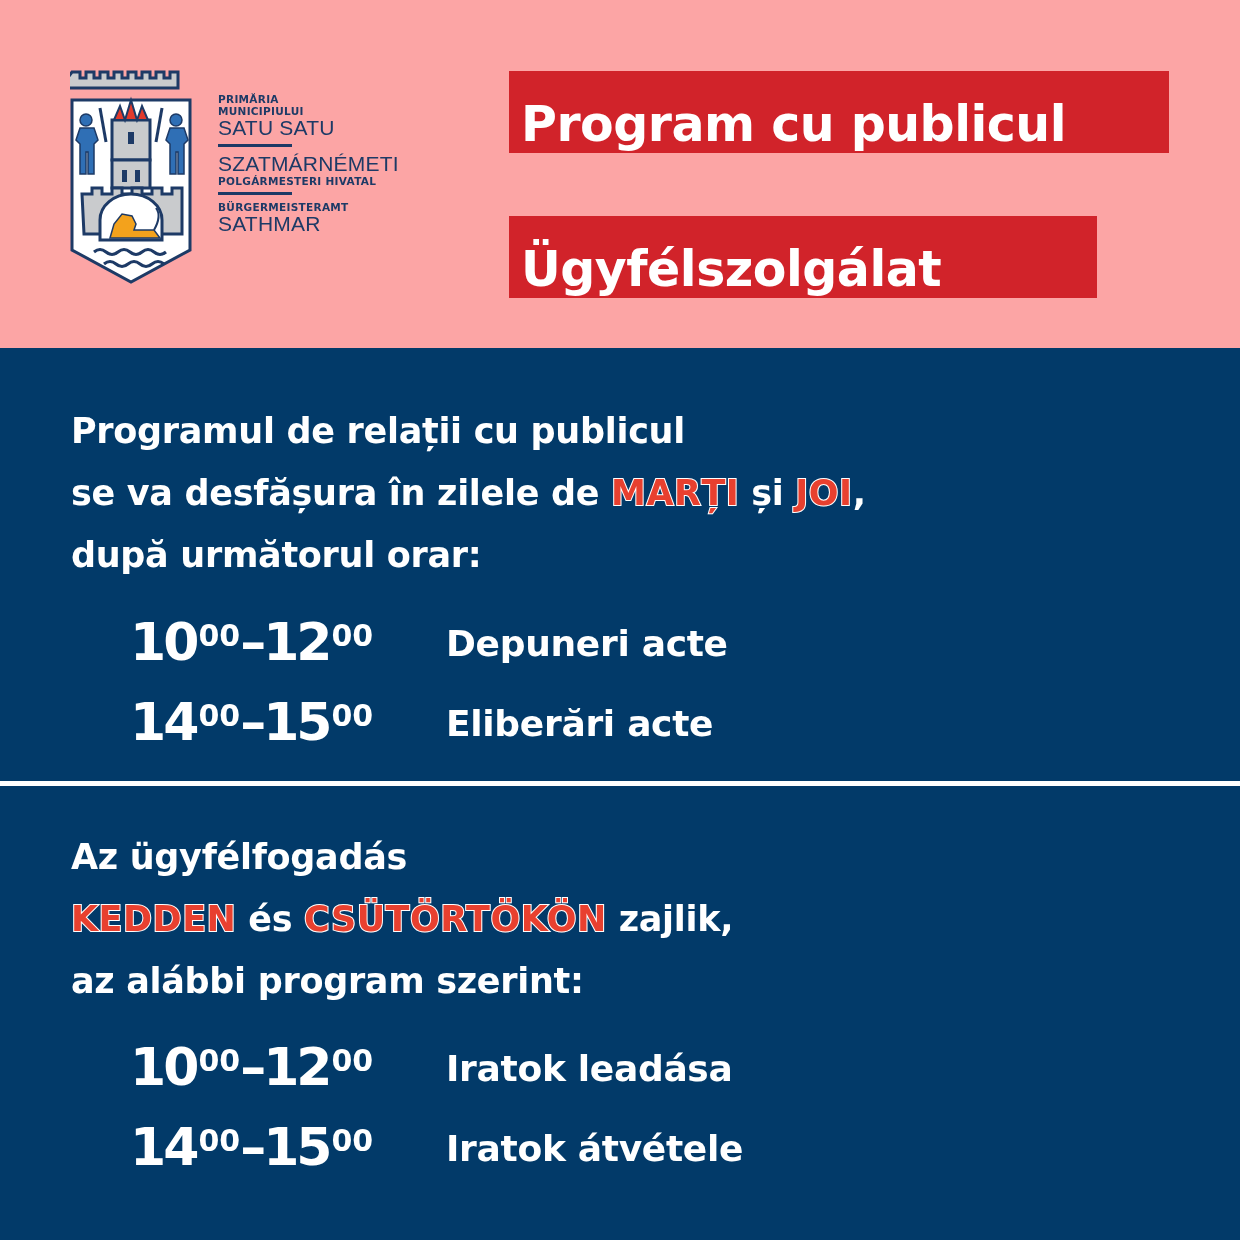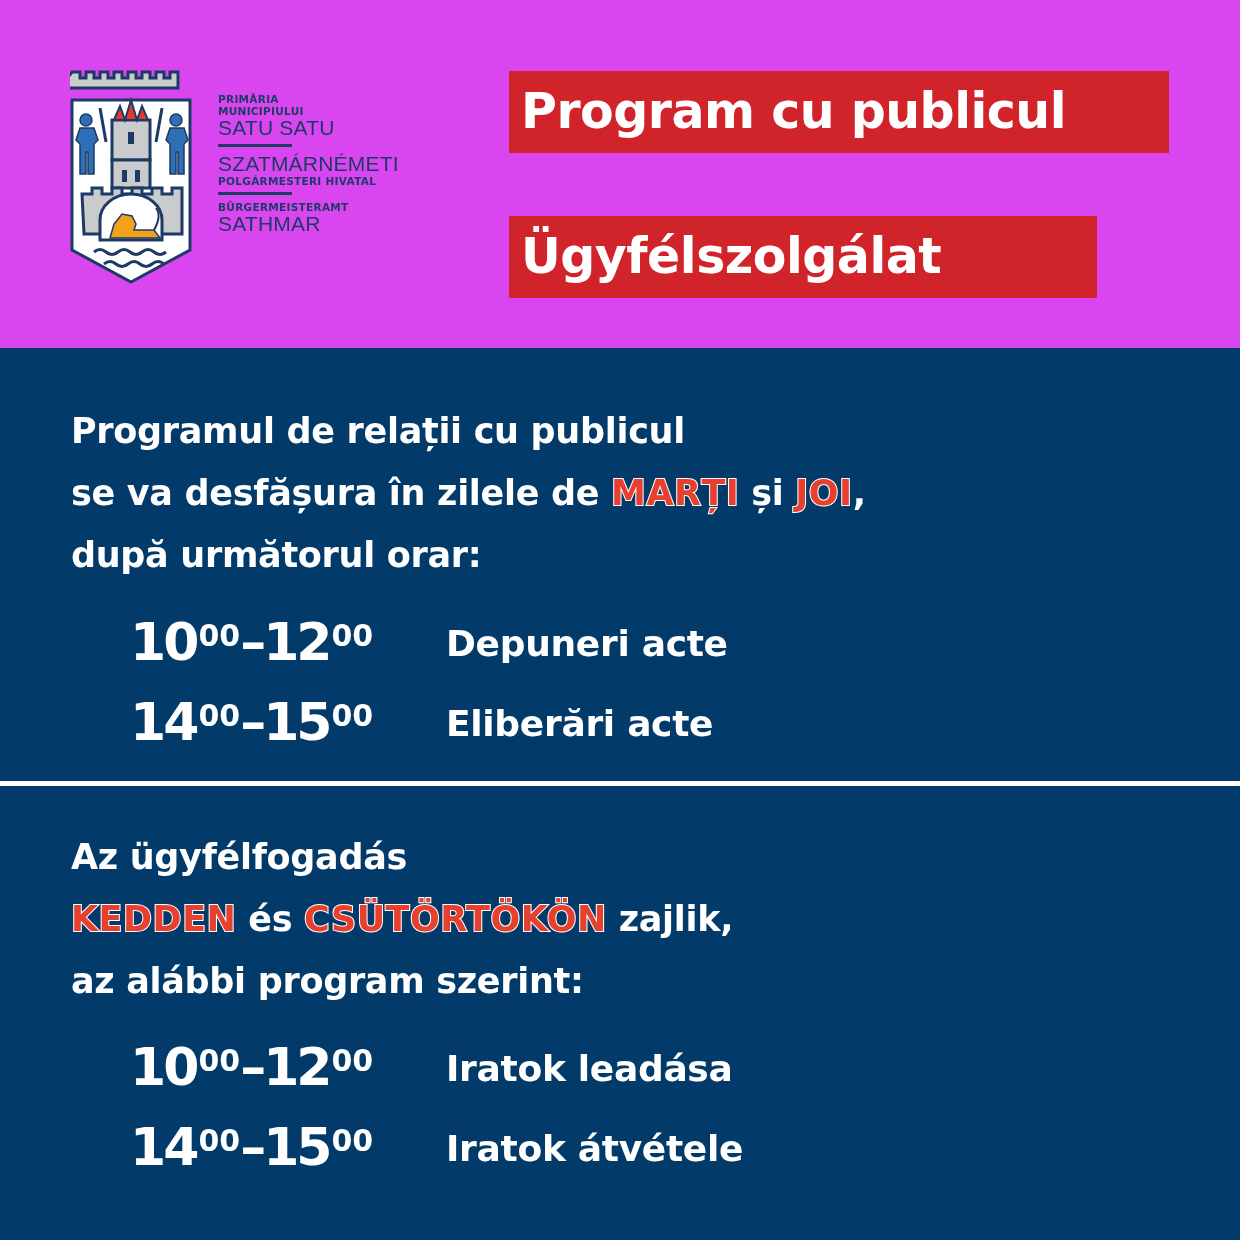--- a/index.html
+++ b/index.html
@@ -1,28 +1,28 @@
 <!DOCTYPE html>
 <html><head>
 <meta charset="utf-8">
 <style>
   * { margin:0; padding:0; box-sizing:border-box; }
   html, body { width:1240px; height:1240px; background:#ffffff; overflow:hidden; }
   body { position:relative; font-family:"Liberation Sans", sans-serif; }
 
-  .header { position:absolute; left:0; top:0; width:1240px; height:348px; background:#d946ef; }
+  .header { position:absolute; left:0; top:0; width:1240px; height:348px; background:#fca5a5; }
   .logo { position:absolute; left:70px; top:70px; width:122px; height:214px; }
   .org { position:absolute; left:218px; top:93px; color:#1d3a66; }
   .org .small { font-family:"DejaVu Sans", sans-serif; font-weight:bold; font-size:10.5px; line-height:12px; letter-spacing:0.3px; display:block; }
   .org .big { font-family:"Liberation Sans", sans-serif; font-size:21px; line-height:22px; display:block; letter-spacing:0.2px; }
   .org .rule { display:block; width:74px; height:3px; background:#1d3a66; margin:5px 0 6px 0; }
 
   .title-box { position:absolute; left:509px; height:82px; background:#d1232a; color:#ffffff;
     font-family:"DejaVu Sans", sans-serif; font-weight:bold; font-size:49px; line-height:82px;
-    padding:0 12px; white-space:nowrap; letter-spacing:-0.5px; }
+    padding:13px 12px; white-space:nowrap; letter-spacing:-0.5px; }
   .title-1 { top:71px; width:660px; }
   .title-2 { top:216px; width:588px; }
 
   .panel { position:absolute; left:0; width:1240px; background:#023a69; }
   .panel-ro { top:348px; height:433px; }
   .divider { position:absolute; left:0; top:781px; width:1240px; height:5px; background:#ffffff; }
   .panel-hu { top:786px; height:454px; }
 
   .lead { position:absolute; left:71px; color:#ffffff; font-family:"DejaVu Sans", sans-serif; font-weight:bold;
     font-size:35px; line-height:62px; white-space:nowrap; letter-spacing:-0.3px; }

